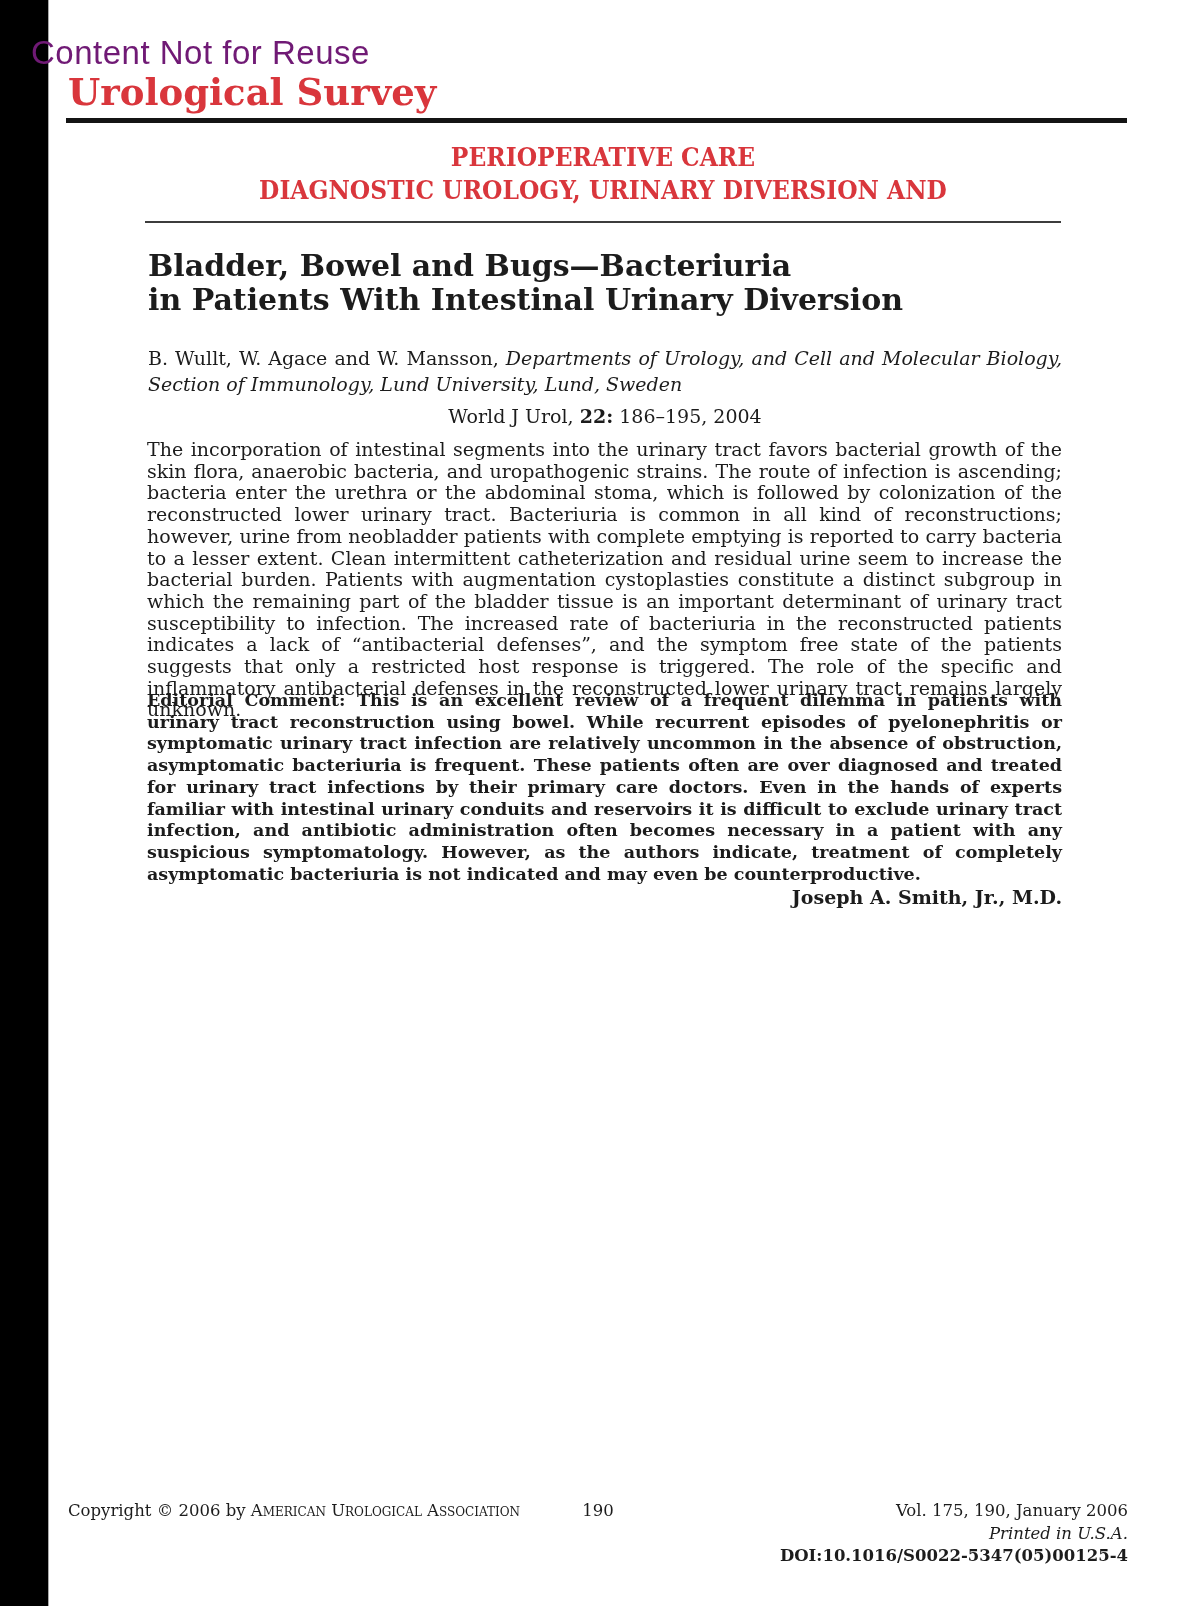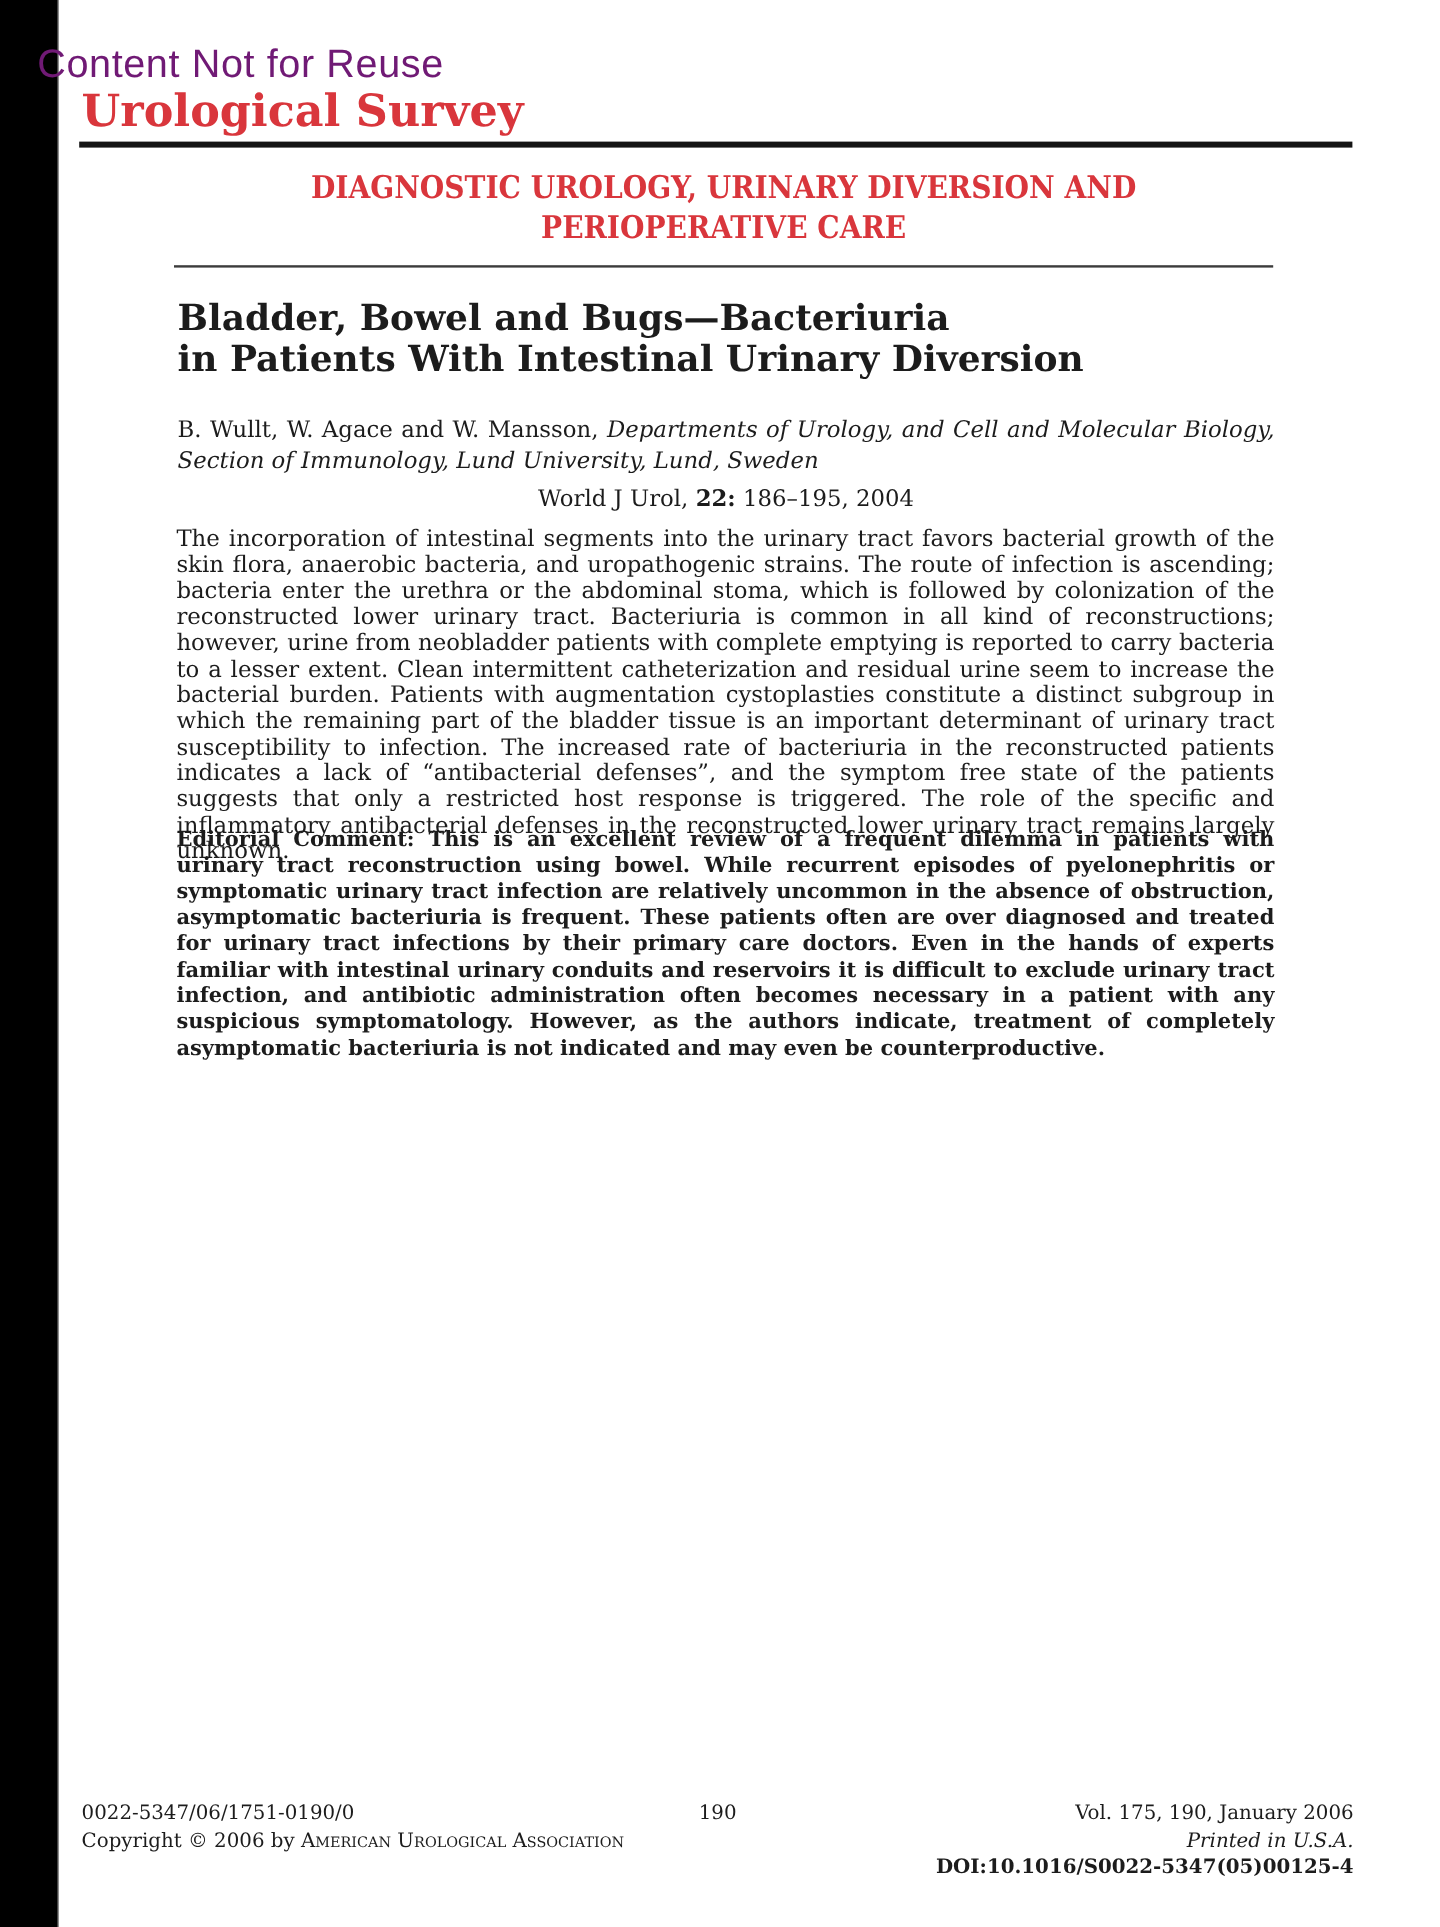--- a/index.html
+++ b/index.html
@@ -141,22 +141,22 @@
 
   <div class="scan-bar"></div>
 
   <div class="watermark">Content Not for Reuse</div>
 
   <div class="journal-section">Urological Survey</div>
 
   <div class="rule-thick"></div>
 
   <div class="section-heading">
+    <div>PERIOPERATIVE CARE</div>
     <div>DIAGNOSTIC UROLOGY, URINARY DIVERSION AND</div>
-    <div>PERIOPERATIVE CARE</div>
   </div>
 
   <div class="rule-thin"></div>
 
   <div class="article-title">
     <div>Bladder, Bowel and Bugs—Bacteriuria</div>
     <div>in Patients With Intestinal Urinary Diversion</div>
   </div>
 
   <p class="authors">
@@ -167,24 +167,24 @@
   <p class="citation">
     <span>World J Urol,</span>
     <span class="vol">22:</span>
     <span>186–195, 2004</span>
   </p>
 
   <p class="abstract">The incorporation of intestinal segments into the urinary tract favors bacterial growth of the skin flora, anaerobic bacteria, and uropathogenic strains. The route of infection is ascending; bacteria enter the urethra or the abdominal stoma, which is followed by colonization of the reconstructed lower urinary tract. Bacteriuria is common in all kind of reconstructions; however, urine from neobladder patients with complete emptying is reported to carry bacteria to a lesser extent. Clean intermittent catheterization and residual urine seem to increase the bacterial burden. Patients with augmentation cystoplasties constitute a distinct subgroup in which the remaining part of the bladder tissue is an important determinant of urinary tract susceptibility to infection. The increased rate of bacteriuria in the reconstructed patients indicates a lack of “antibacterial defenses”, and the symptom free state of the patients suggests that only a restricted host response is triggered. The role of the specific and inflammatory antibacterial defenses in the reconstructed lower urinary tract remains largely unknown.</p>
 
   <p class="editorial">Editorial Comment: This is an excellent review of a frequent dilemma in patients with urinary tract reconstruction using bowel. While recurrent episodes of pyelonephritis or symptomatic urinary tract infection are relatively uncommon in the absence of obstruction, asymptomatic bacteriuria is frequent. These patients often are over diagnosed and treated for urinary tract infections by their primary care doctors. Even in the hands of experts familiar with intestinal urinary conduits and reservoirs it is difficult to exclude urinary tract infection, and antibiotic administration often becomes necessary in a patient with any suspicious symptomatology. However, as the authors indicate, treatment of completely asymptomatic bacteriuria is not indicated and may even be counterproductive.</p>
 
+  <div class="signature">Joseph A. Smith, Jr., M.D.</div>
 
   <div class="footer">
     <div class="col-left">
-      <div class="nowrap">0022-5347/06/1751-0190/0</div>
       <div class="nowrap">
         <span>Copyright © 2006 by</span>
         <span class="smallcaps">American Urological Association</span>
       </div>
     </div>
     <div class="col-center">
       <div>190</div>
     </div>
     <div class="col-right">
       <div class="nowrap">Vol. 175, 190, January 2006</div>

